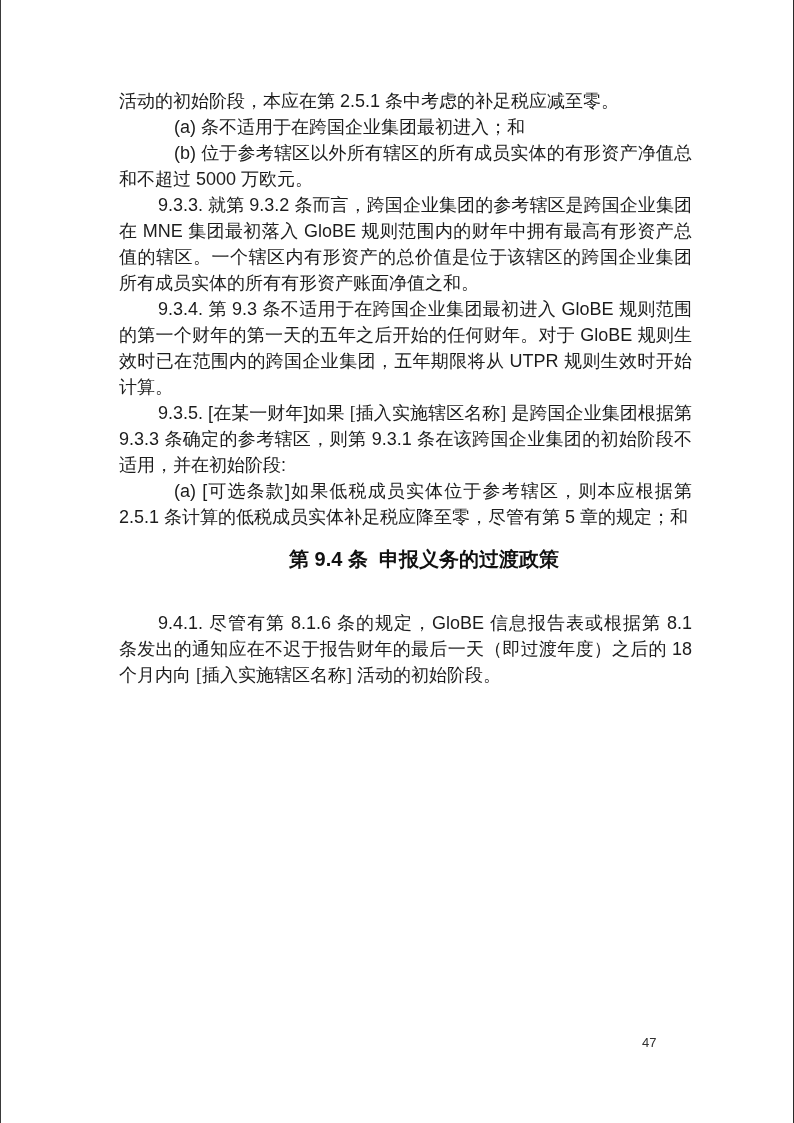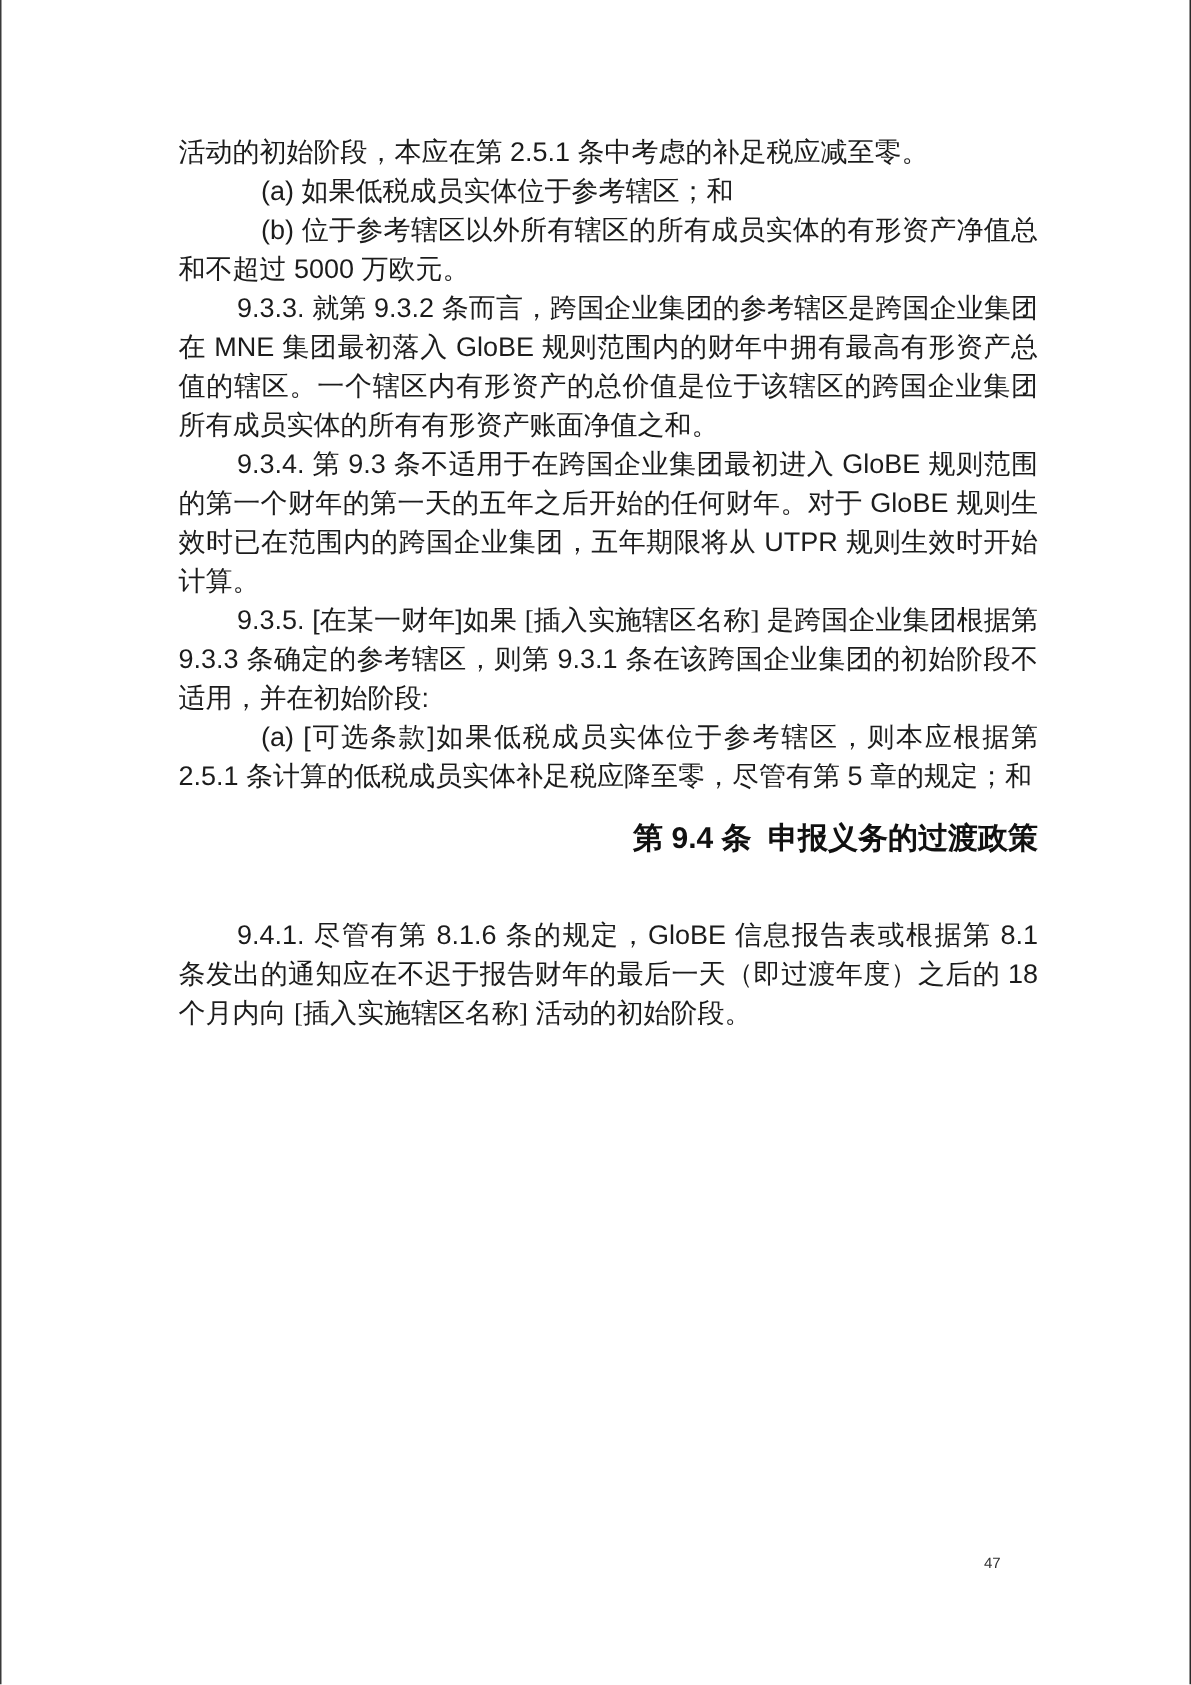--- a/index.html
+++ b/index.html
@@ -35,43 +35,43 @@
   .item { text-indent: 55px; }
   .it {
     font-family: "Liberation Serif", "DejaVu Serif", serif;
   }
   .heading {
     font-size: 20px;
     font-weight: bold;
     line-height: 28px;
     margin: 15px 0 37px 0;
     text-indent: 37px;
-    text-align: right;
+    text-align: center;
     color: #111111;
   }
   .h-gap { display: inline-block; width: 11px; }
   .page-number {
     position: absolute;
-    left: 655px;
+    left: 641px;
     top: 1035px;
-    font-size: 10px;
+    font-size: 13px;
     line-height: 15px;
     color: #2f2f2f;
   }
 </style>
 </head>
 <body>
 
 <div class="page">
   <div class="content">
 
     <p class="para cont"><span>活动的初始阶段，本应在第 2.5.1 条中考虑的补足税应减至零。</span></p>
 
 
-    <p class="para item"><span>(a) 如果低税成员实体位于参考辖区；和</span></p>
+    <p class="para item"><span>(a) 条不适用于在跨国企业集团最初进入；和</span></p>
 
     <p class="para item"><span>(b) 位于参考辖区以外所有辖区的所有成员实体的有形资产净值总和不超过 5000 万欧元。</span></p>
 
     <p class="para num"><span>9.3.3. 就第 9.3.2 条而言，跨国企业集团的参考辖区是跨国企业集团在 MNE 集团最初落入 GloBE 规则范围内的财年中拥有最高有形资产总值的辖区。一个辖区内有形资产的总价值是位于该辖区的跨国企业集团所有成员实体的所有有形资产账面净值之和。</span></p>
 
     <p class="para num"><span>9.3.4. 第 9.3 条不适用于在跨国企业集团最初进入 GloBE 规则范围的第一个财年的第一天的五年之后开始的任何财年。对于 GloBE 规则生效时已在范围内的跨国企业集团，五年期限将从 UTPR 规则生效时开始计算。</span></p>
 
     <p class="para num"><span>9.3.5. [在某一财年]如果 </span><span class="it">[插入实施辖区名称]</span><span> 是跨国企业集团根据第 9.3.3 条确定的参考辖区，则第 9.3.1 条在该跨国企业集团的初始阶段不适用，并在初始阶段:</span></p>
 
     <p class="para item"><span>(a) [可选条款]如果低税成员实体位于参考辖区，则本应根据第 2.5.1 条计算的低税成员实体补足税应降至零，尽管有第 5 章的规定；和</span></p>

